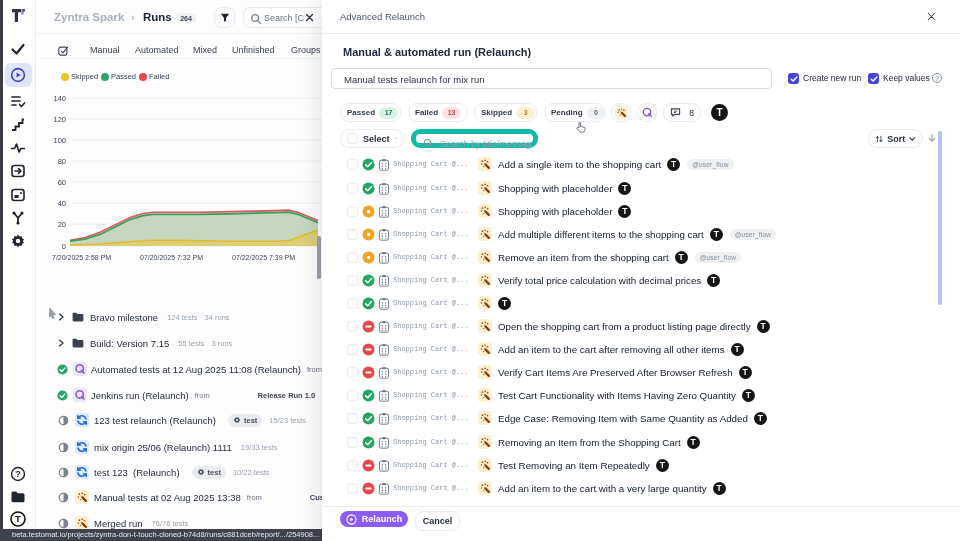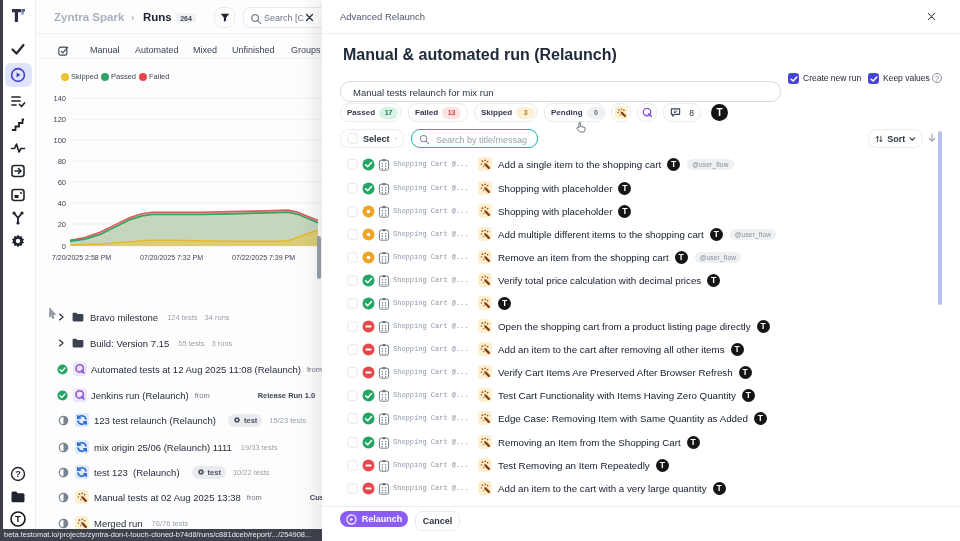--- a/index.html
+++ b/index.html
@@ -44,40 +44,40 @@
 
   
   .trow { position:absolute; left:57px; height:20px; display:flex; align-items:center; }
   .ttitle { font-size:9.5px; color:#252d3b; white-space:nowrap; }
   .tsub { font-size:7.5px; color:#9aa3ae; white-space:nowrap; }
   .tfrom { font-size:7.5px; color:#6e7682; white-space:nowrap; }
   .tfromb { font-size:7.5px; font-weight:700; color:#3e4654; white-space:nowrap;padding-left:44px; }
   .chip-test { height:13px; background:#e9ebee; border-radius:6.5px; display:flex; align-items:center; padding:0 5px; gap:3px; font-size:7.5px; font-weight:600; color:#4b5361; }
 
   
-  #statusbar { left:0; top:529px; width:432px; height:12px; background:#3e424c; border-radius:0 3px 0 0; color:#e8eaec; font-size:7.5px; line-height:12px; padding-left:4px; white-space:nowrap; overflow:hidden; }
+  #statusbar { left:0; top:529px; width:432px; height:12px; background:#3e424c; border-radius:0 3px 0 0; color:#e8eaec; font-size:7.5px; line-height:12px; padding-left:12px; white-space:nowrap; overflow:hidden; }
 
   
   #modal { left:322px; top:0; width:638px; height:541px; background:#fff; box-shadow:-6px 0 18px rgba(15,23,42,.10); }
   #mhead { position:absolute; left:0; top:0; width:638px; height:34px; border-bottom:1px solid #edeef1; }
   #mtitle { position:absolute; left:18px; top:11px; font-size:9.5px; color:#4d5765; }
   #mclose { position:absolute; left:603px; top:10px; width:13px; height:13px; }
-  #mh2 { position:absolute; left:21px; top:45.5px; font-size:16px; font-weight:700; color:#222b3a; }
-  #mname { position:absolute; left:18px; top:68px; width:441px; height:21px; border:1px solid #d6d9de; border-radius:10px; background:#fff;margin-top:13px; }
+  #mh2 { position:absolute; left:21px; top:45.5px; font-size:11px; font-weight:700; color:#222b3a; }
+  #mname { position:absolute; left:9px; top:68px; width:441px; height:21px; border:1px solid #d6d9de; border-radius:4px; background:#fff; }
   #mname span { position:absolute; left:12px; top:5px; font-size:9.5px; color:#2a3240; }
   .ckb { position:absolute; width:11px; height:11px; background:#4745d6; border-radius:3px; color:#fff; display:flex; align-items:center; justify-content:center; }
   .cklab { position:absolute; font-size:8.5px; color:#1b2330; }
   #qmark { position:absolute; left:932px; top:73px; width:10px; height:10px; border:1px solid #8a92a0; border-radius:50%; font-size:7px; color:#6a7380; display:flex;align-items:center;justify-content:center; }
 
   .fchip { position:absolute; top:103px; height:19px; border:1px solid #e9ebee; border-radius:9px; background:#fff; display:flex; align-items:center; justify-content:space-between; padding:0 6px; gap:4px; }
   .fchip .lab { font-size:8px; font-weight:700; color:#323a48; }
   .fchip .cnt { height:12px; min-width:19px; padding:0 4px; border-radius:6px; font-size:7px; font-weight:600; display:flex; align-items:center; justify-content:center; }
 
   #selchip { position:absolute; left:340px; top:129px; width:64px; height:19px; border:1px solid #e9ebee; border-radius:9px; display:flex; align-items:center; padding:0 6px; gap:5px; }
-  #msearch { position:absolute; left:411px; top:129px; width:127px; height:19px; border:1px solid #14b8a6; border-radius:9px; }
+  #msearch { position:absolute; left:411px; top:129px; width:127px; height:19px; border:5px solid #14b8a6; border-radius:9px; }
   #sortbtn { position:absolute; left:868px; top:129px; width:55px; height:19px; border:1px solid #e9ebee; border-radius:9px; display:flex; align-items:center; padding:0 6px; gap:4px; }
   #dlbtn { position:absolute; left:927px; top:133px; width:10px; height:10px; }
 
   
   .mrow { position:absolute; left:347px; height:20px; display:flex; align-items:center; }
   .mck { width:11px; height:11px; border:1px solid #e6e8ec; border-radius:3.5px; background:#fdfdfe; margin-right:4px; flex:none; }
   .mtitle2 { font-size:9.75px; color:#131c2b; white-space:nowrap; margin-left:6px; }
   .mono { font-family:"Liberation Mono", monospace; font-size:7px; color:#8e98a6; width:80px; flex:none; margin-left:3px; white-space:nowrap; overflow:hidden; }
   .spark { width:14px; height:14px; border-radius:4px; background:#fcf0cf; flex:none; margin-left:5px; display:flex; align-items:center; justify-content:center; }
   .tava { width:13px; height:13px; border-radius:50%; background:#151515; color:#fff; font-weight:700; font-size:8.5px; display:flex; align-items:center; justify-content:center; margin-left:6px; flex:none; }

